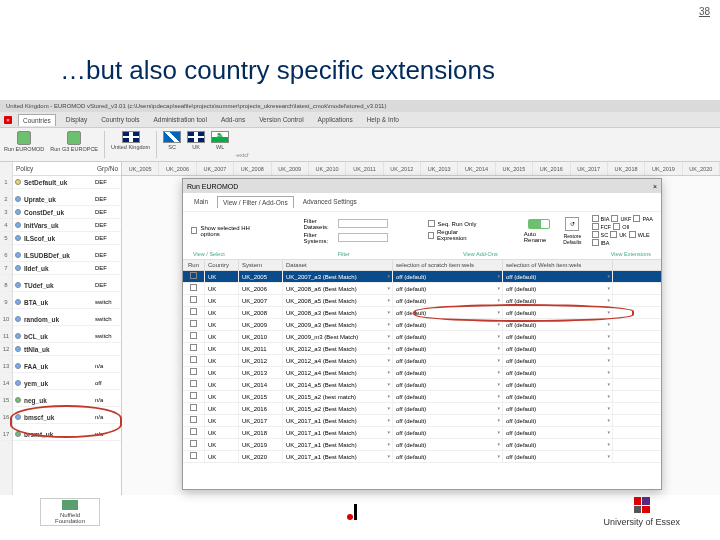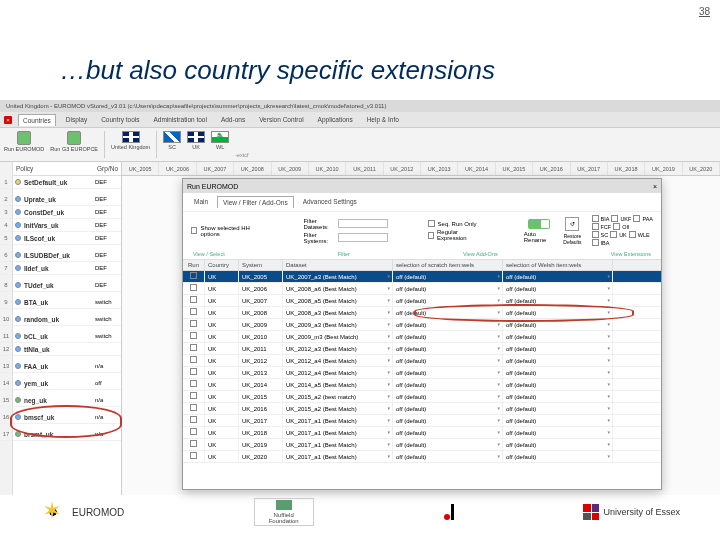--- a/index.html
+++ b/index.html
@@ -1,18 +1,18 @@
 <!DOCTYPE html>
 <html><head>
 <meta charset="utf-8">
 <style>
   * { box-sizing: border-box; margin: 0; padding: 0; }
   body { width: 720px; height: 540px; font-family: Arial, sans-serif; background: #fff; position: relative; overflow: hidden; }
   .slide-num { position: absolute; top: 6px; right: 10px; font-size: 10px; color: #555; text-decoration: underline; }
-  .slide-title { position: absolute; top: 55px; left: 60px; font-size: 26px; color: #002b5c; font-weight: normal; font-style: italic; }
+  .slide-title { position: absolute; top: 55px; left: 60px; font-size: 26px; color: #002b5c; font-weight: normal; }
   .app { position: absolute; top: 100px; left: 0; width: 720px; height: 395px; background: #ededed; font-size: 7px; }
   .titlebar { height: 12px; background: #dadada; padding: 0 6px; line-height: 12px; font-size: 6px; color: #444; }
   .menubar { display: flex; align-items: center; gap: 6px; height: 16px; background: #e6e6e6; padding: 0 4px; border-bottom: 1px solid #ccc; }
   .menutab { padding: 2px 4px; font-size: 6.5px; color: #444; cursor: pointer; }
   .menutab.active { background: #fff; border: 1px solid #aaa; border-bottom: none; }
   .redx { width: 8px; height: 8px; background: #d00; border-radius: 1px; display: flex; align-items: center; justify-content: center; color: #fff; font-size: 6px; }
   .ribbon { display: flex; gap: 6px; height: 34px; background: #f3f3f3; padding: 3px 4px; border-bottom: 1px solid #ccc; }
   .ribbtn { display: flex; flex-direction: column; align-items: center; gap: 1px; }
   .rb-icon { width: 14px; height: 14px; border: 1px solid #888; border-radius: 2px; }
   .flag { width: 18px; height: 12px; border: 1px solid #888; }
@@ -79,21 +79,21 @@
   .footer { position:absolute; bottom:10px; left:0; right:0; height:36px; display:flex; align-items:center; justify-content:space-between; padding:0 40px; }
   .flogo { display:flex; align-items:center; gap:6px; font-size:10px; color:#333; }
   .star { width:26px; height:26px; background: radial-gradient(circle,#006 20%,transparent 21%); position:relative; }
   .star::before { content:"✶"; color:#f4c430; font-size:24px; position:absolute; left:2px; top:-2px; }
   .nuff { width:60px; height:28px; border:1px solid #ccc; display:flex; flex-direction:column; align-items:center; justify-content:center; font-size:6px; color:#444; }
   .nuff .sq { width:16px; height:10px; background:#5a9e6f; margin-bottom:2px; }
   .iser { display:flex; align-items:flex-end; font-size:13px; font-weight:bold; color:#333; }
   .iser .dot1 { width:6px; height:6px; background:#d00; border-radius:50%; margin:0 1px; }
   .iser .bar { width:3px; height:16px; background:#000; }
   .iser small { font-size:5px; font-weight:normal; display:block; }
-  .essex { display:flex; align-items:center; gap:4px; font-size:9px; color:#333; }
+  .essex { display:flex; align-items:center; gap:4px; font-size:9px; color:#333;flex-direction:column; }
   .essex .sq2 { width:16px; height:16px; display:grid; grid-template:repeat(2,1fr)/repeat(2,1fr); gap:1px; }
   .essex .sq2 div { background:#d00; }
   .essex .sq2 div:nth-child(2){ background:#58297c;}
   .essex .sq2 div:nth-child(3){ background:#555;}
 </style>
 </head>
 <body>
 
 <div class="slide-num">38</div>
 <div class="slide-title">…but also country specific extensions</div>
@@ -528,24 +528,20 @@
           </div>
       </div>
     </div>
   </div>
 
   <div class="redcirc c1"></div>
   <div class="redcirc c2"></div>
 </div>
 
 <div class="footer">
-  <div class="flogo">
-    <div class="star"></div>
-    <span>EUROMOD</span>
-  </div>
   <div class="nuff">
     <div class="sq"></div>
     <span>Nuffield</span>
     <span>Foundation</span>
   </div>
   <div class="iser">
     <div class="dot1"></div>
       <div class="bar"></div>
   </div>
   <div class="essex">

